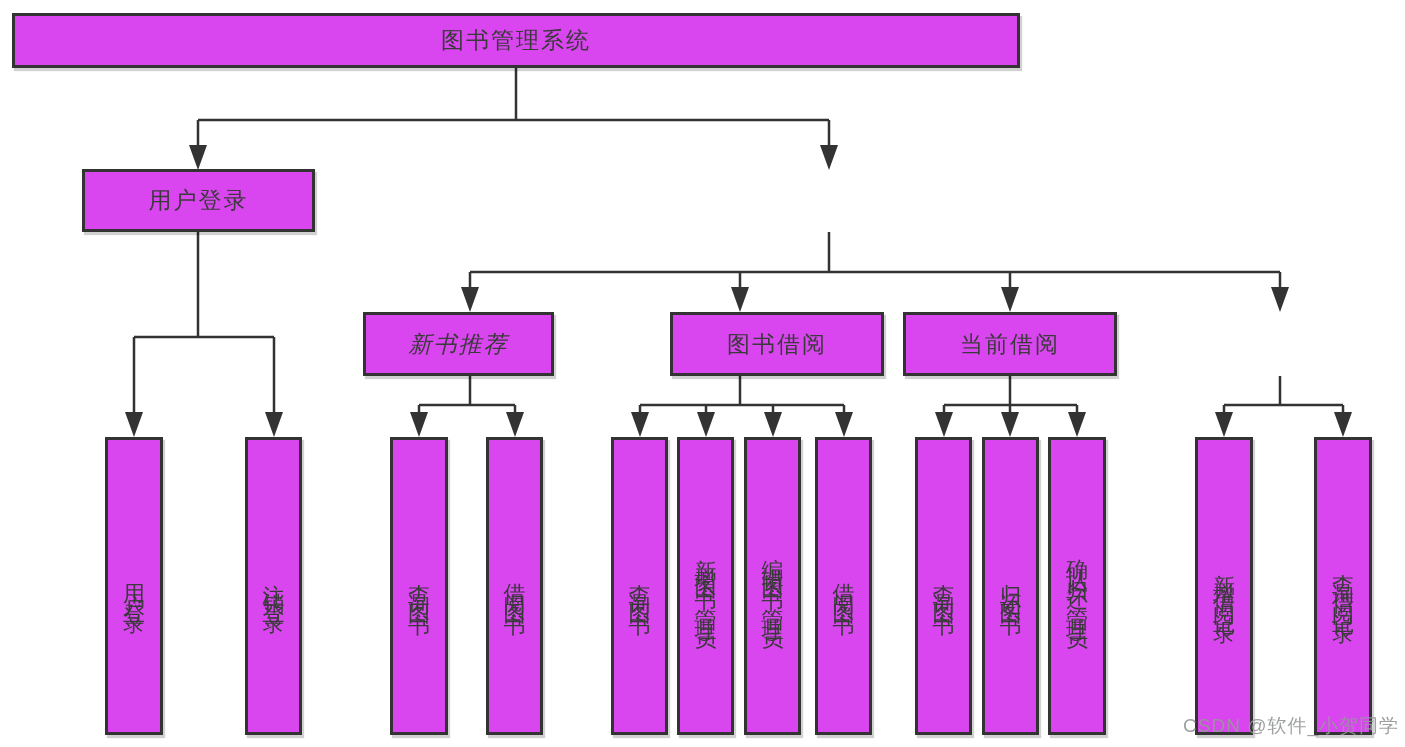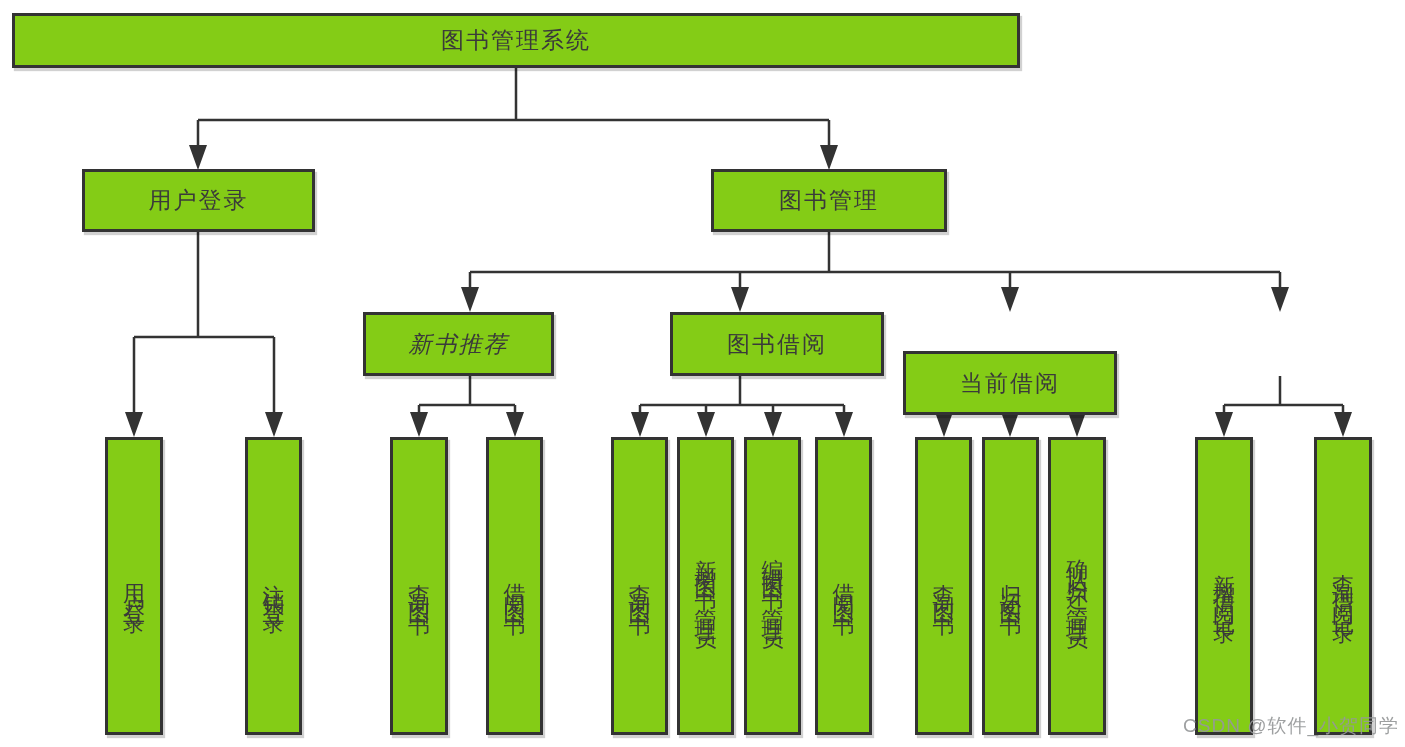--- a/index.html
+++ b/index.html
@@ -17,21 +17,21 @@
   }
   #connectors {
     position: absolute;
     left: 0; top: 0;
     width: 1405px; height: 747px;
   }
   .node {
     position: absolute;
     box-sizing: border-box;
     border: 3px solid #333333;
-    background: #84cc16;
+    background: #d946ef;
     color: #3a3a3a;
     display: flex;
     align-items: center;
     justify-content: center;
     box-shadow: 2px 3px 1px rgba(0,0,0,0.18);
   }
   .h-node { font-size: 23px; letter-spacing: 2px; }
   .v-node span {
     writing-mode: vertical-rl;
     text-orientation: mixed;
@@ -84,31 +84,28 @@
     </g>
   </svg>
 
   <div class="node h-node" style="left:12px; top:13px; width:1008px; height:55px;">
     <span>图书管理系统</span>
   </div>
 
   <div class="node h-node" style="left:82px; top:169px; width:233px; height:63px;">
     <span>用户登录</span>
   </div>
-  <div class="node h-node" style="left:711px; top:169px; width:236px; height:63px;">
-    <span>图书管理</span>
-  </div>
 
   <div class="node h-node" style="left:363px; top:312px; width:191px; height:64px;font-style:italic;">
     <span>新书推荐</span>
   </div>
   <div class="node h-node" style="left:633px; top:312px; width:214px; height:64px;margin-left:37px;">
     <span>图书借阅</span>
   </div>
-  <div class="node h-node" style="left:903px; top:312px; width:214px; height:64px;margin-top:39px;">
+  <div class="node h-node" style="left:903px; top:312px; width:214px; height:64px;">
     <span>当前借阅</span>
   </div>
 
   <div class="node v-node" style="left:105px; top:437px; width:58px; height:298px;">
     <span>用户登录</span>
   </div>
   <div class="node v-node" style="left:245px; top:437px; width:57px; height:298px;">
     <span>注销登录</span>
   </div>
   <div class="node v-node" style="left:390px; top:437px; width:58px; height:298px;">

